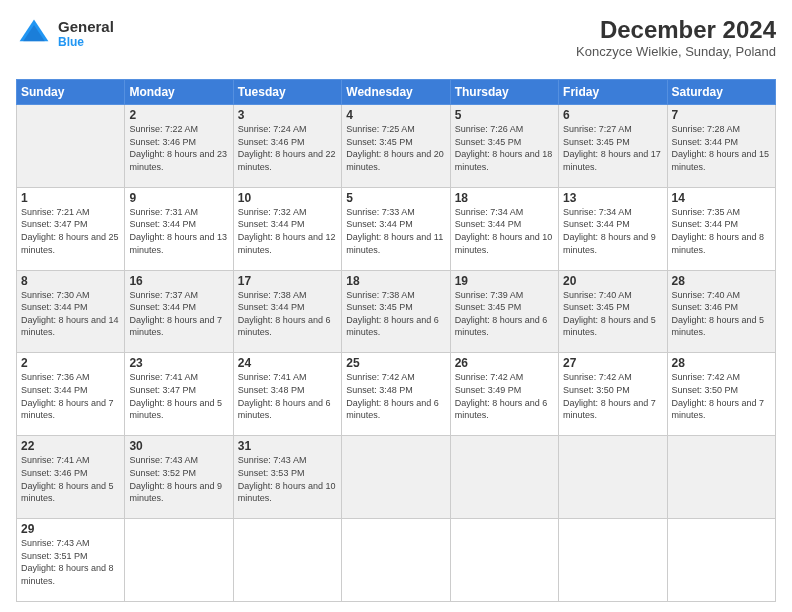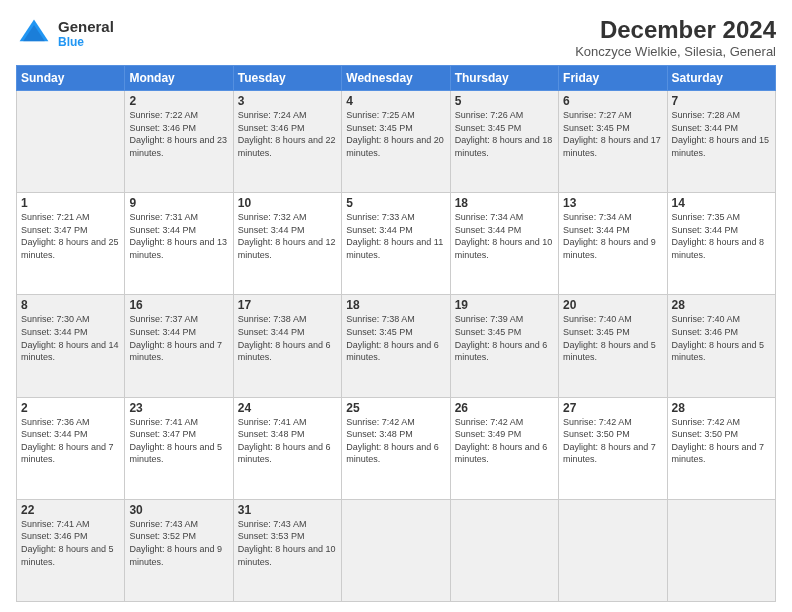--- a/index.html
+++ b/index.html
@@ -14,21 +14,21 @@
       width: 792px;
       height: 612px;
       padding: 16px 16px 10px 16px;
       display: flex;
       flex-direction: column;
     }
     .header {
       display: flex;
       justify-content: space-between;
       align-items: flex-start;
-      margin-bottom: 0;
+      margin-bottom: 20px;
     }
     .logo {
       display: flex;
       align-items: center;
       gap: 6px;
     }
     .logo-text {
       display: flex;
       flex-direction: column;
       line-height: 1.1;
@@ -58,21 +58,20 @@
     .location {
       font-size: 13px;
       color: #555;
     }
     .calendar {
       flex: 1;
       border: 1px solid #ccc;
       border-collapse: collapse;
       width: 100%;
       table-layout: fixed;
-      margin-top: 6px;
     }
     .calendar th {
       background: #3b7dd8;
       color: #fff;
       font-size: 12px;
       font-weight: bold;
       padding: 5px 4px;
       text-align: left;
       border: 1px solid #5590e0;
     }
@@ -117,21 +116,21 @@
         <polygon points="20,4 36,28 4,28" fill="#2196f3"></polygon>
         <polygon points="20,10 32,28 8,28" fill="#1565c0" opacity="0.5"></polygon>
       </svg>
       <div class="logo-text">
         <span class="logo-general">General</span>
         <span class="logo-blue">Blue</span>
       </div>
     </div>
     <div class="title-section">
       <div class="month-title">December 2024</div>
-      <div class="location">Konczyce Wielkie, Silesia, General</div>
+      <div class="location">Konczyce Wielkie, Sunday, Poland</div>
     </div>
   </div>
 
   <table class="calendar">
     <thead>
       <tr>
         <th>Sunday</th>
         <th>Monday</th>
         <th>Tuesday</th>
         <th>Wednesday</th>
@@ -329,15 +328,29 @@
             <span class="day-number">31</span>
             <div class="day-info" style="white-space: pre-line;">Sunrise: 7:43 AM
 Sunset: 3:53 PM
 Daylight: 8 hours and 10 minutes.</div>
           </td>
           <td class="empty-cell"></td>
           <td class="empty-cell"></td>
           <td class="empty-cell"></td>
           <td class="empty-cell"></td>
         </tr>
+        <tr>
+          <td>
+            <span class="day-number">29</span>
+            <div class="day-info" style="white-space: pre-line;">Sunrise: 7:43 AM
+Sunset: 3:51 PM
+Daylight: 8 hours and 8 minutes.</div>
+          </td>
+          <td class="empty-cell"></td>
+          <td class="empty-cell"></td>
+          <td class="empty-cell"></td>
+          <td class="empty-cell"></td>
+          <td class="empty-cell"></td>
+          <td class="empty-cell"></td>
+        </tr>
       </tbody>
   </table>
 </div>
 
 </body></html>

